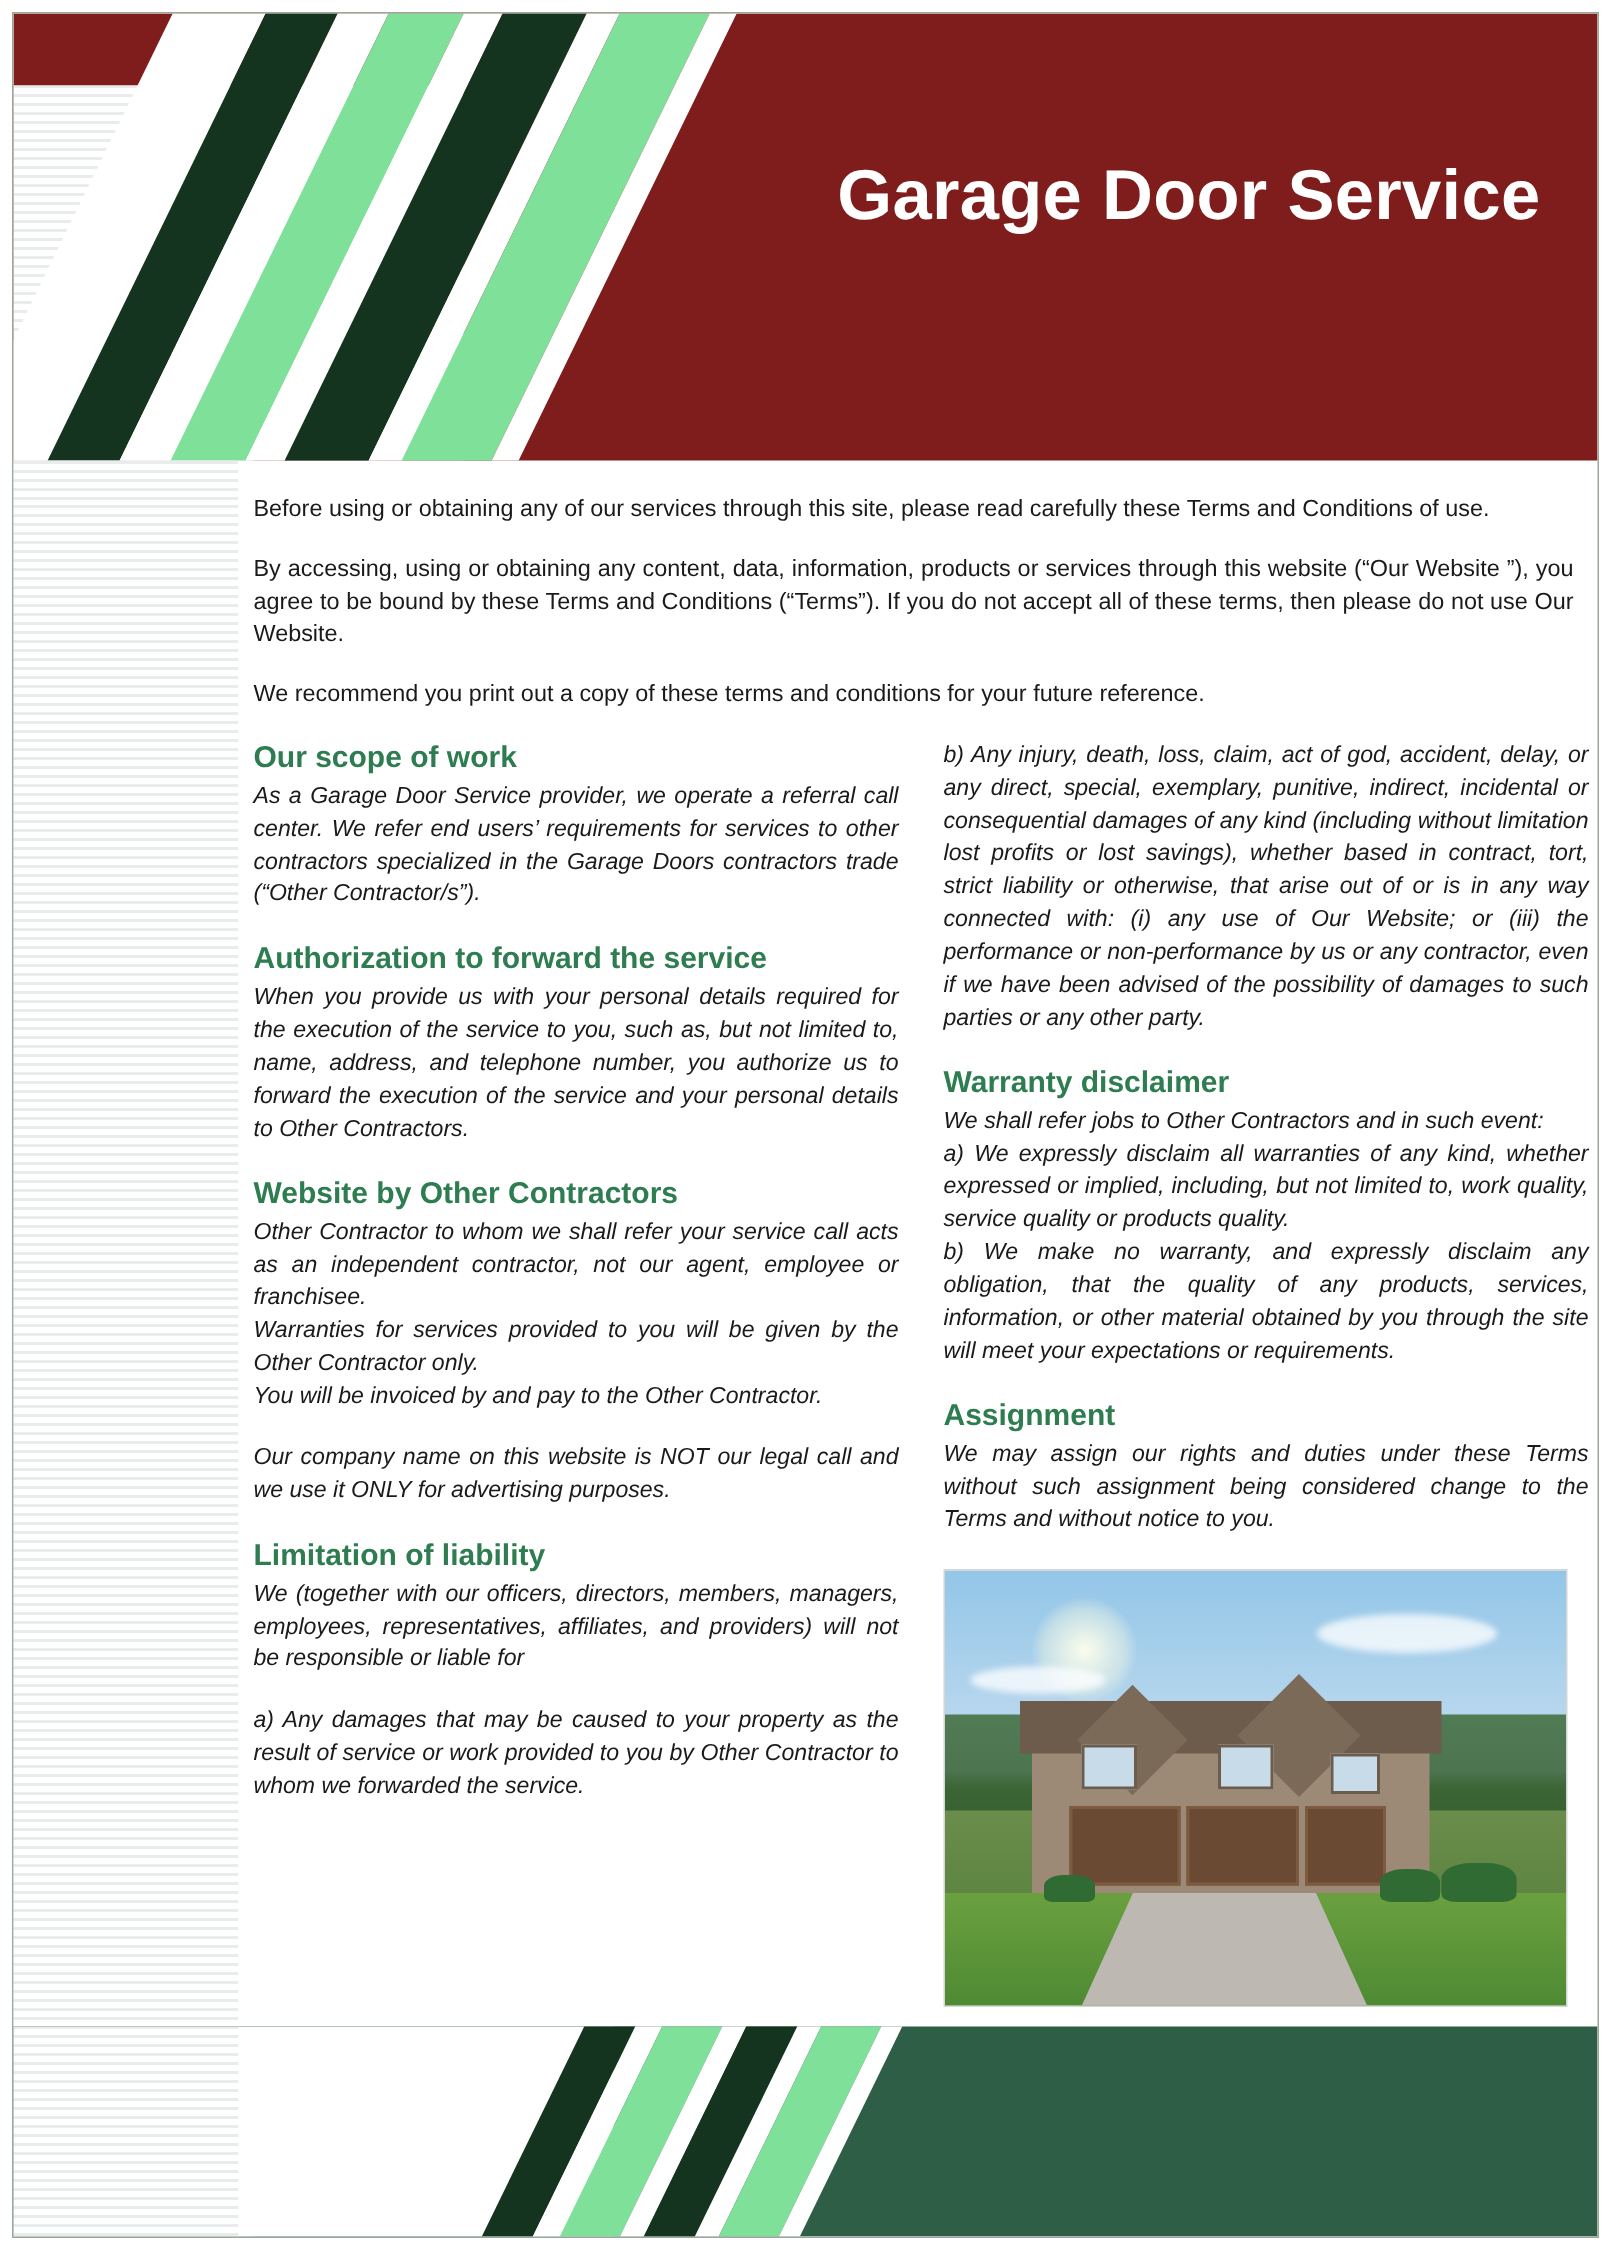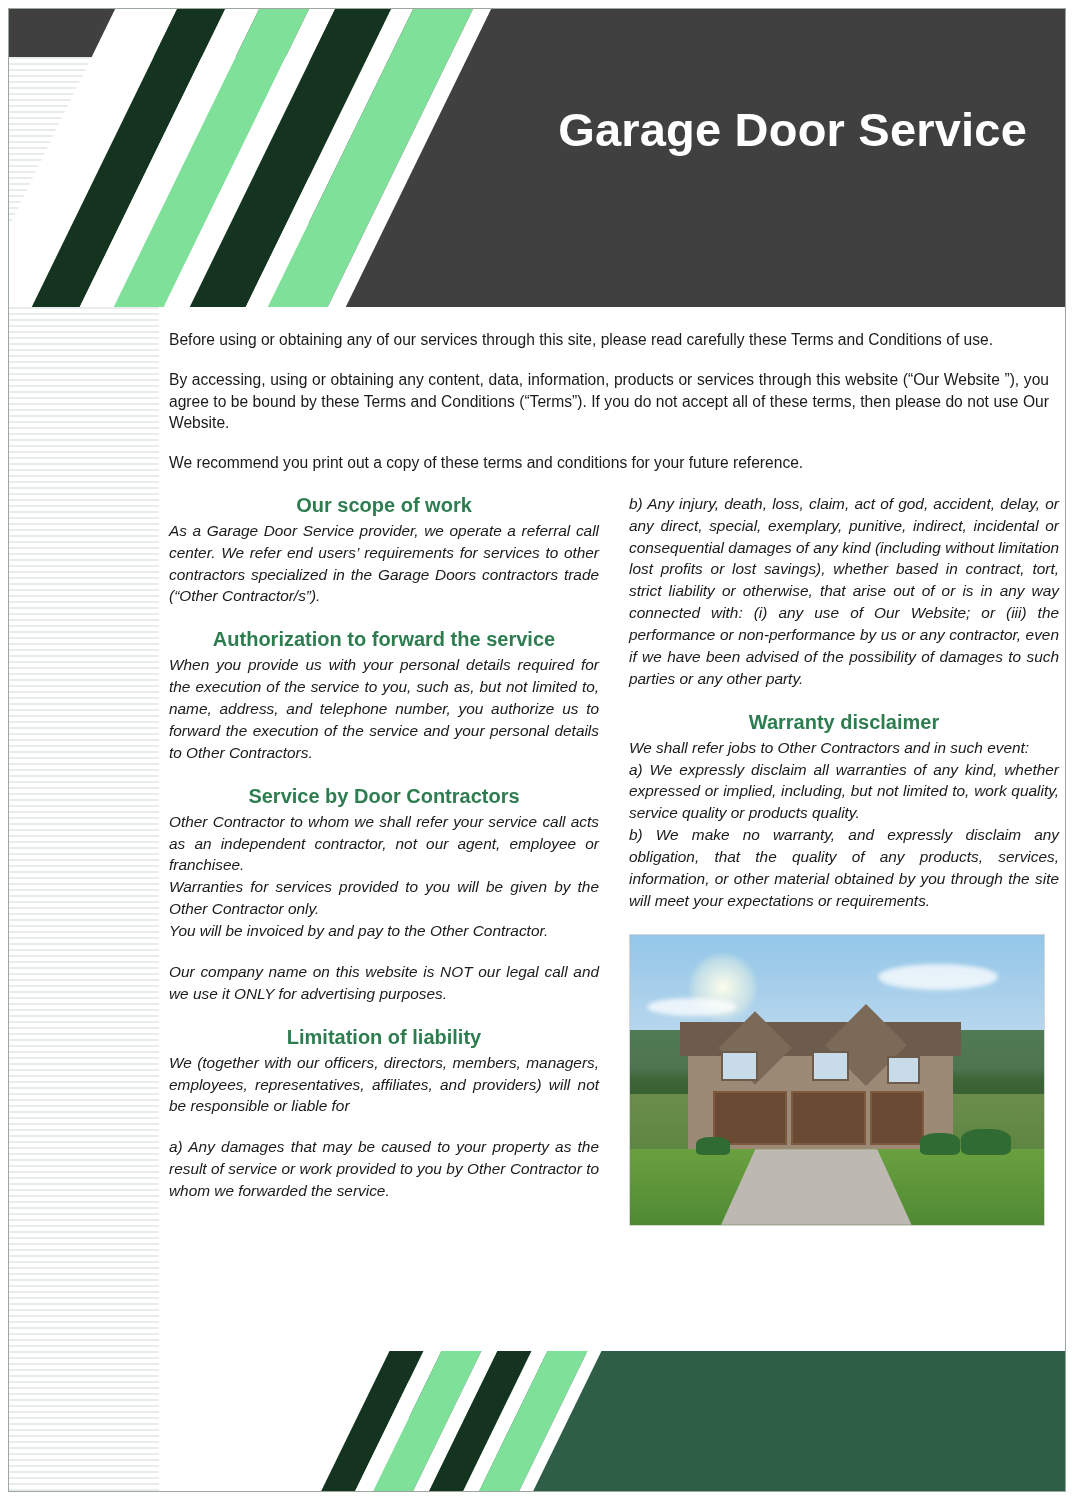--- a/index.html
+++ b/index.html
@@ -30,21 +30,21 @@
     overflow: hidden;
   }
 
   
   .header {
     position: absolute;
     left: 0;
     top: 0;
     width: 100%;
     height: 298px;
-    background: #404040;
+    background: #7f1d1d;
     overflow: hidden;
   }
   .header-white-block {
     position: absolute;
     left: 0;
     top: 48px;
     width: 300px;
     height: 250px;
     background: #ffffff;
   }
@@ -198,21 +198,20 @@
   }
   .col {
     width: 430px;
   }
   h2.sec {
     color: #2e7d50;
     font-size: 20px;
     font-weight: bold;
     margin: 0 0 3px 0;
     line-height: 1.2;
-    text-align: center;
   }
   .col p {
     margin: 0 0 0 0;
     font-size: 15.4px;
     line-height: 1.42;
     color: #1a1a1a;
     text-align: justify;
     font-style: italic;
   }
   .gap { height: 19px; }
@@ -360,21 +359,21 @@
             <h2 class="sec">Our scope of work</h2>
             <p>As a Garage Door Service provider, we operate a referral call center. We refer end users’ requirements for services to other contractors specialized in the Garage Doors contractors trade (“Other Contractor/s”).</p>
           </div>
 
           <div class="block">
             <h2 class="sec">Authorization to forward the service</h2>
             <p>When you provide us with your personal details required for the execution of the service to you, such as, but not limited to, name, address, and telephone number, you authorize us to forward the execution of the service and your personal details to Other Contractors.</p>
           </div>
 
           <div class="block">
-            <h2 class="sec">Service by Door Contractors</h2>
+            <h2 class="sec">Website by Other Contractors</h2>
             <p>Other Contractor to whom we shall refer your service call acts as an independent contractor, not our agent, employee or franchisee.</p>
             <p>Warranties for services provided to you will be given by the Other Contractor only.</p>
             <p>You will be invoiced by and pay to the Other Contractor.</p>
             <div class="gap"></div>
             <p>Our company name on this website is NOT our legal call and we use it ONLY for advertising purposes.</p>
           </div>
 
           <div class="block">
             <h2 class="sec">Limitation of liability</h2>
             <p>We (together with our officers, directors, members, managers, employees, representatives, affiliates, and providers) will not be responsible or liable for</p>
@@ -390,20 +389,24 @@
             <p>b) Any injury, death, loss, claim, act of god, accident, delay, or any direct, special, exemplary, punitive, indirect, incidental or consequential damages of any kind (including without limitation lost profits or lost savings), whether based in contract, tort, strict liability or otherwise, that arise out of or is in any way connected with: (i) any use of Our Website; or (iii) the performance or non-performance by us or any contractor, even if we have been advised of the possibility of damages to such parties or any other party.</p>
           </div>
 
           <div class="block">
             <h2 class="sec">Warranty disclaimer</h2>
             <p>We shall refer jobs to Other Contractors and in such event:</p>
             <p>a) We expressly disclaim all warranties of any kind, whether expressed or implied, including, but not limited to, work quality, service quality or products quality.</p>
             <p>b) We make no warranty, and expressly disclaim any obligation, that the quality of any products, services, information, or other material obtained by you through the site will meet your expectations or requirements.</p>
           </div>
 
+          <div class="block">
+            <h2 class="sec">Assignment</h2>
+            <p>We may assign our rights and duties under these Terms without such assignment being considered change to the Terms and without notice to you.</p>
+          </div>
 
           <div class="photo">
             <div class="sky-sun"></div>
             <div class="cloud c1"></div>
             <div class="cloud c2"></div>
             <div class="trees"></div>
             <div class="house"></div>
             <div class="roof"></div>
             <div class="gable g1"></div>
             <div class="gable g2"></div>

